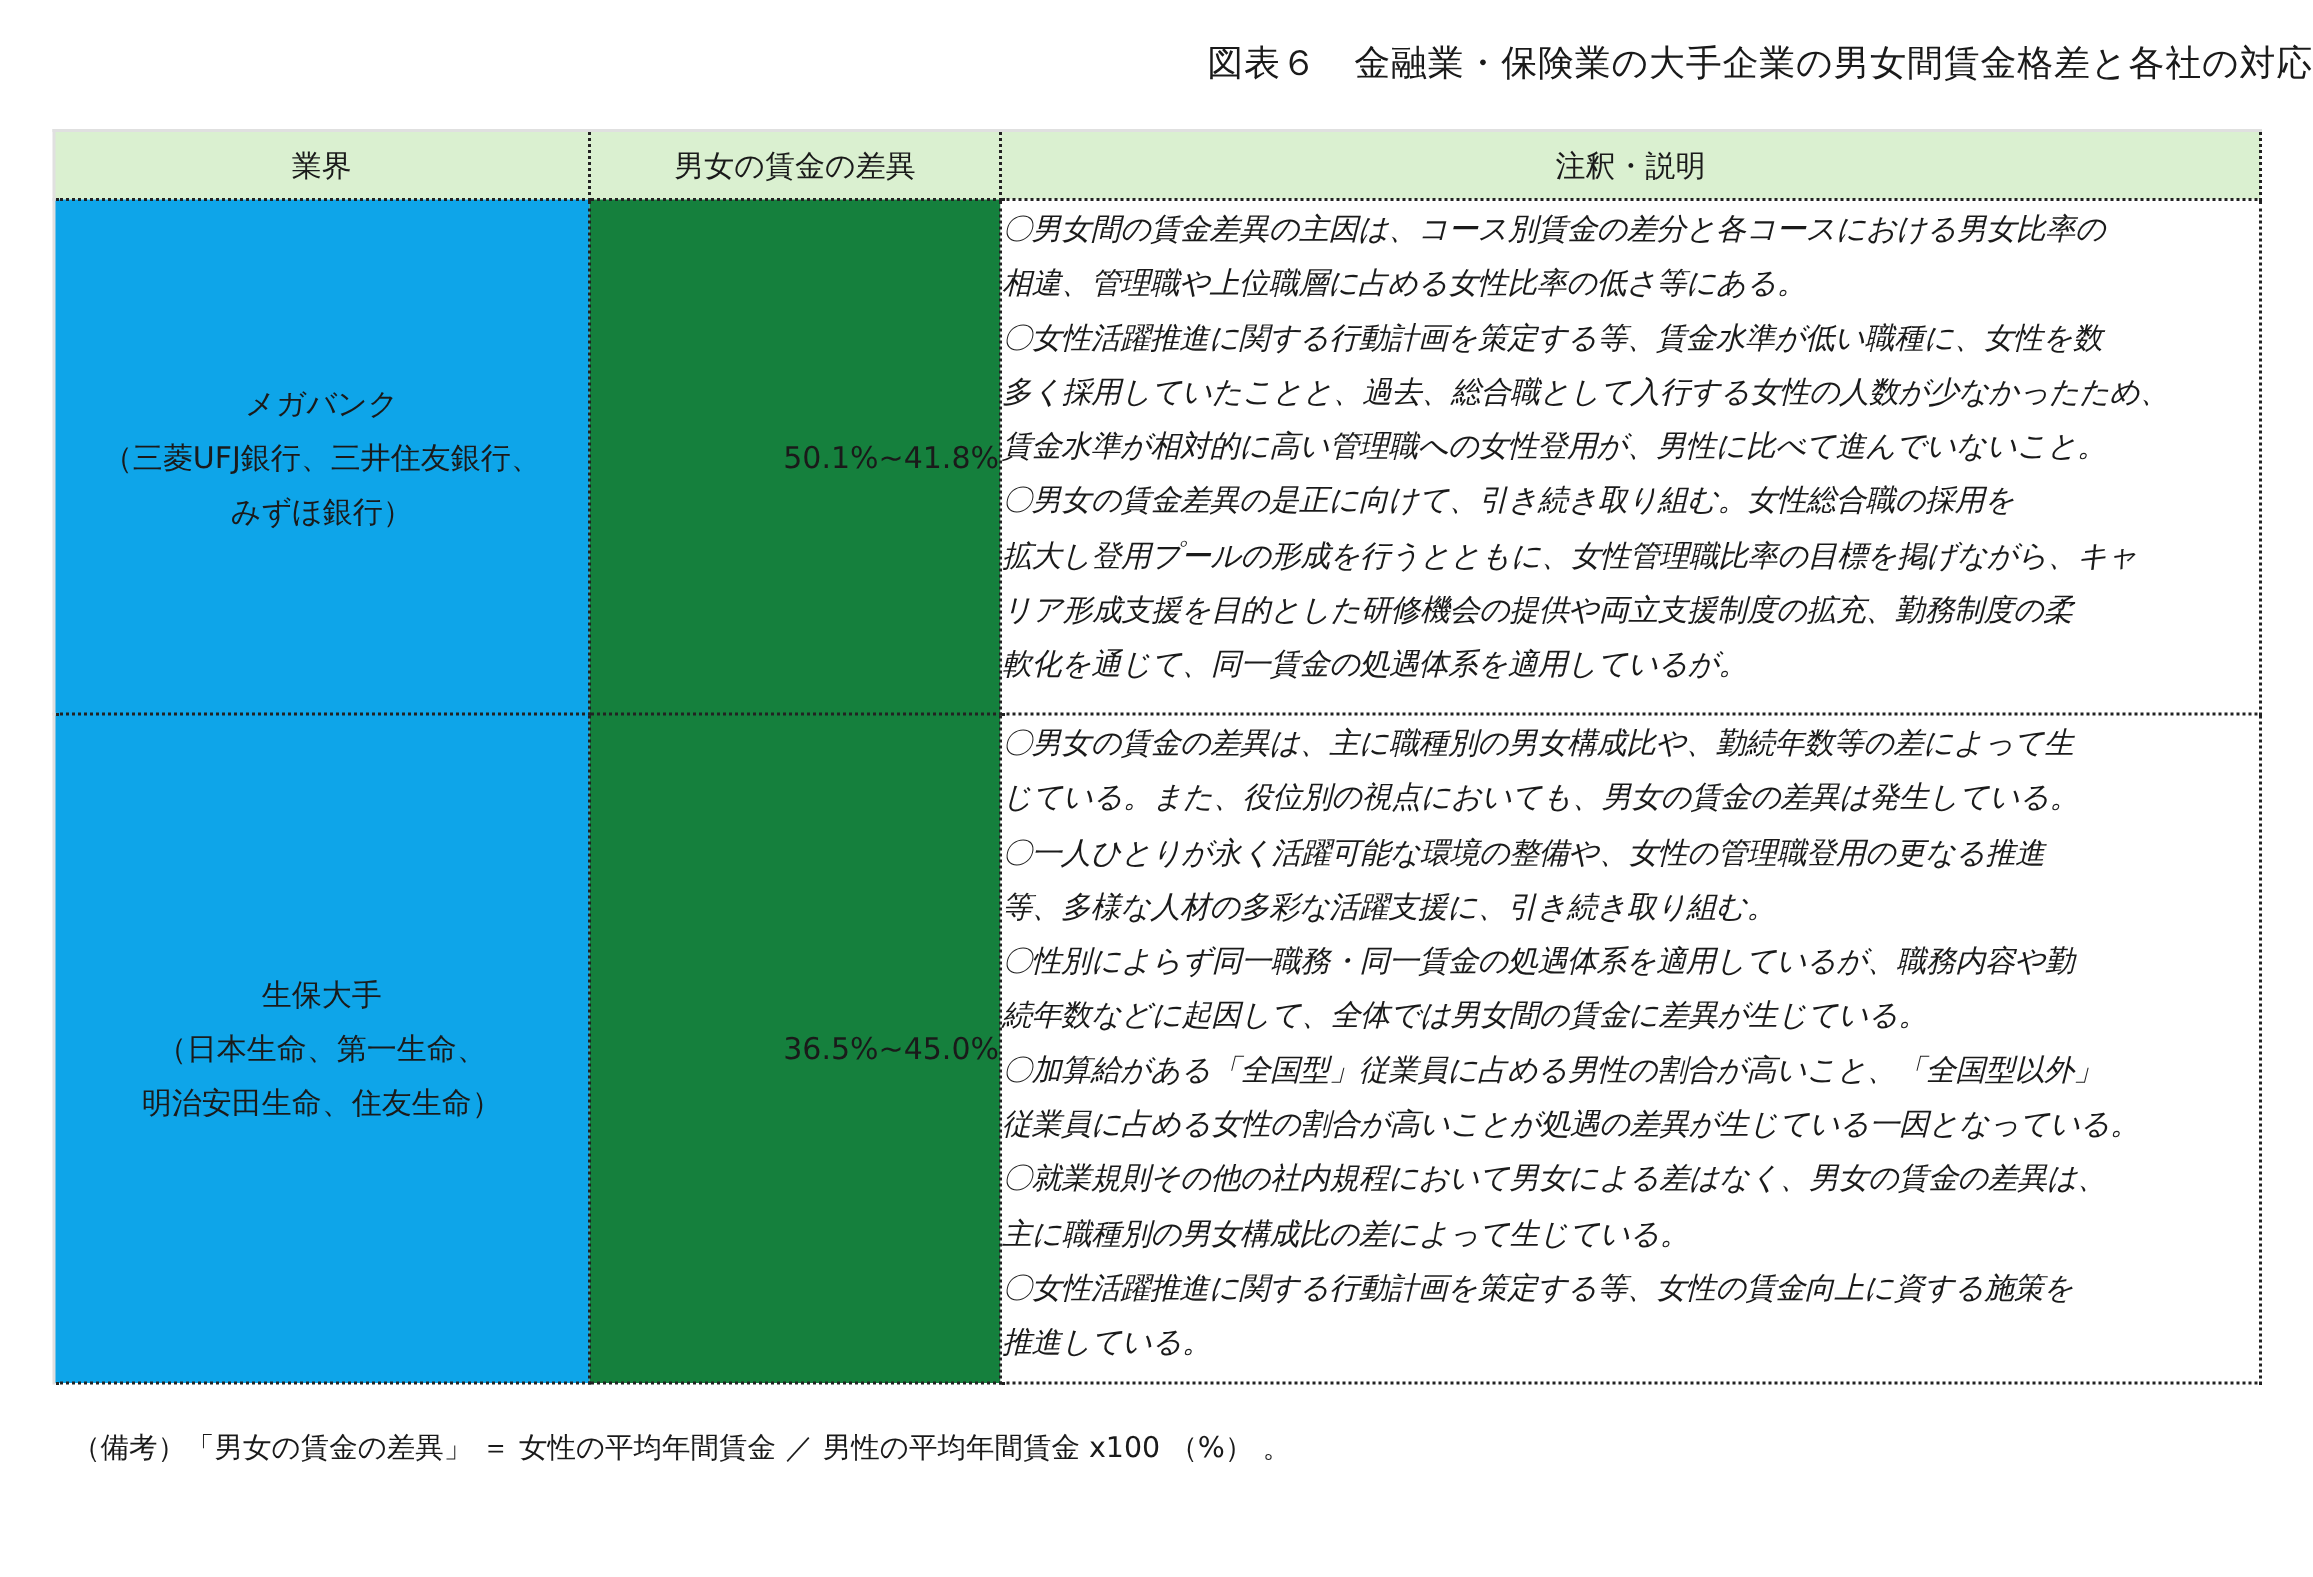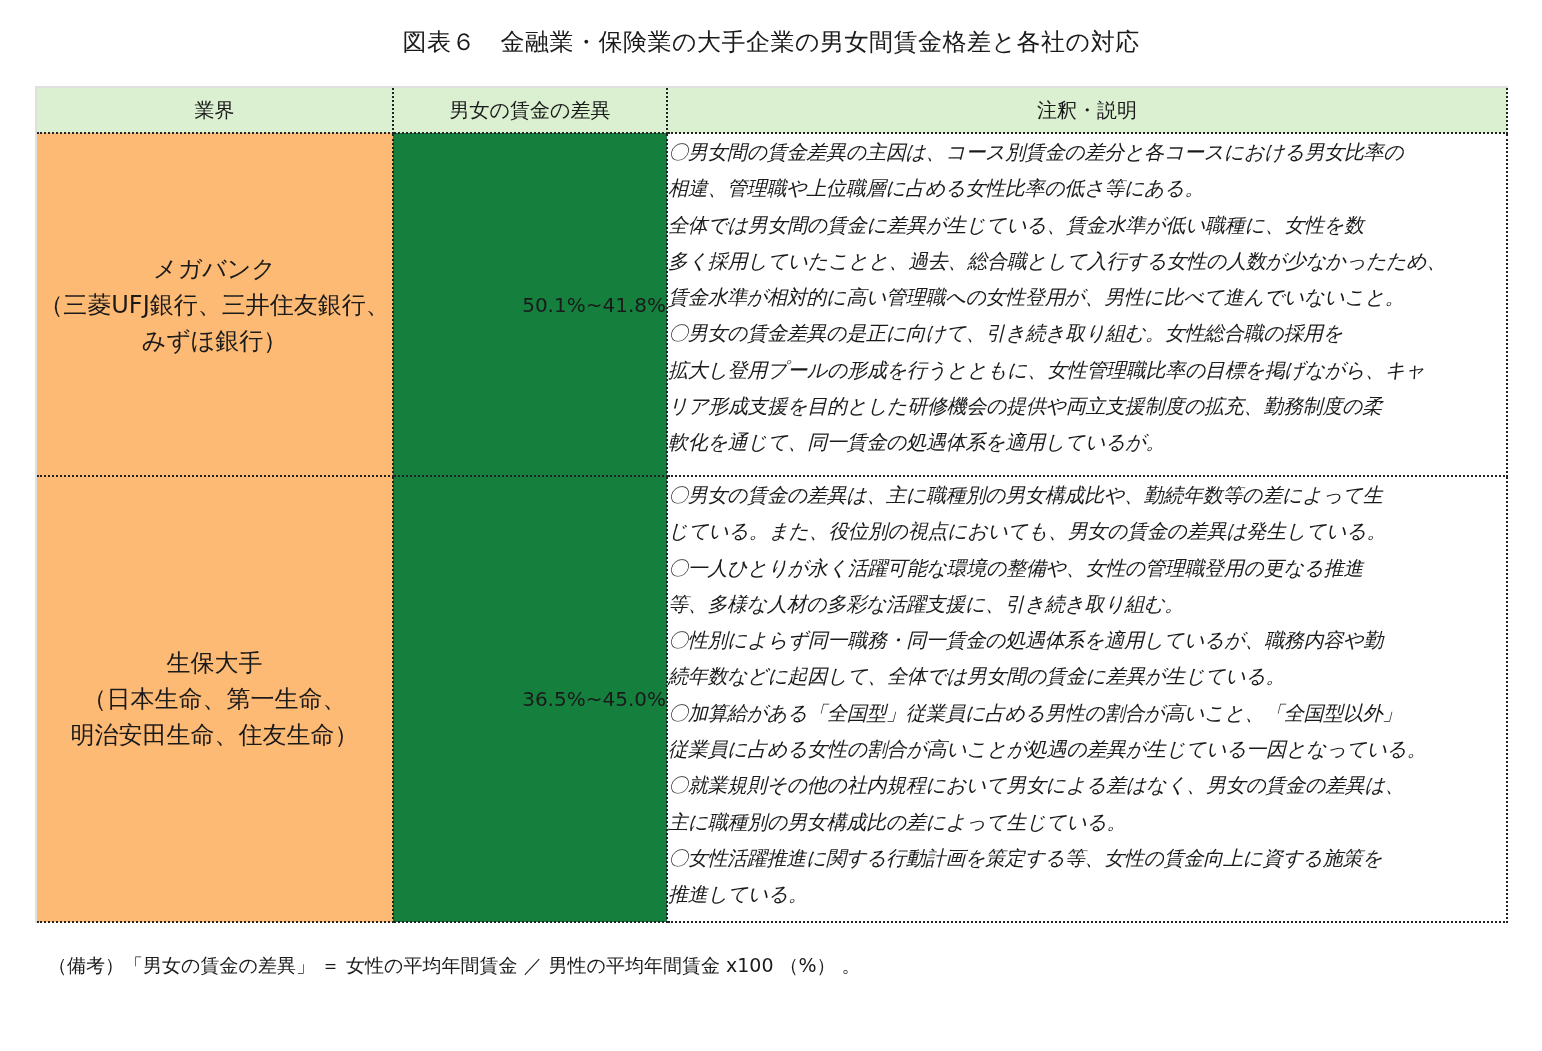--- a/index.html
+++ b/index.html
@@ -13,21 +13,21 @@
       position: relative;
       font-family: "DejaVu Sans", sans-serif;
       color: #1a1a1a;
       overflow: hidden;
     }
     .title {
       position: absolute;
       top: 22px;
       left: 0;
       width: 1542px;
-      text-align: center;
+      text-align: right;
       font-size: 24px;
       letter-spacing: 0.5px;
       line-height: 40px;
     }
     table.main {
       position: absolute;
       top: 86px;
       left: 35px;
       width: 1471px;
       border-collapse: collapse;
@@ -46,24 +46,24 @@
     table.main th {
       background: #daf0d0;
       font-weight: normal;
       font-size: 20px;
       height: 44px;
       text-align: center;
       vertical-align: middle;
       margin-top: 12px;
     }
     td.industry {
-      background: #fdba74;
+      background: #0ea5e9;
       text-align: center;
       vertical-align: middle;
-      font-size: 24px;
+      font-size: 20px;
       line-height: 36px;
     }
     td.gap {
       background: #15803d;
       text-align: right;
       vertical-align: middle;
       font-size: 20px;
     }
     td.notes {
       background: #ffffff;
@@ -106,21 +106,21 @@
     <tr style="height:343px;">
       <td class="industry">
         <div>メガバンク</div>
         <div>（三菱UFJ銀行、三井住友銀行、</div>
         <div>みずほ銀行）</div>
       </td>
       <td class="gap">50.1%~41.8%</td>
       <td class="notes">
         <span class="note-line">〇男女間の賃金差異の主因は、コース別賃金の差分と各コースにおける男女比率の</span>
         <span class="note-line">相違、管理職や上位職層に占める女性比率の低さ等にある。</span>
-        <span class="note-line">全体では男女間の賃金に差異が生じている、賃金水準が低い職種に、女性を数</span>
+        <span class="note-line">〇女性活躍推進に関する行動計画を策定する等、賃金水準が低い職種に、女性を数</span>
         <span class="note-line">多く採用していたことと、過去、総合職として入行する女性の人数が少なかったため、</span>
         <span class="note-line">賃金水準が相対的に高い管理職への女性登用が、男性に比べて進んでいないこと。</span>
         <span class="note-line">〇男女の賃金差異の是正に向けて、引き続き取り組む。女性総合職の採用を</span>
         <span class="note-line">拡大し登用プールの形成を行うとともに、女性管理職比率の目標を掲げながら、キャ</span>
         <span class="note-line">リア形成支援を目的とした研修機会の提供や両立支援制度の拡充、勤務制度の柔</span>
         <span class="note-line">軟化を通じて、同一賃金の処遇体系を適用しているが。</span>
       </td>
     </tr>
     <tr style="height:446px;">
       <td class="industry">

